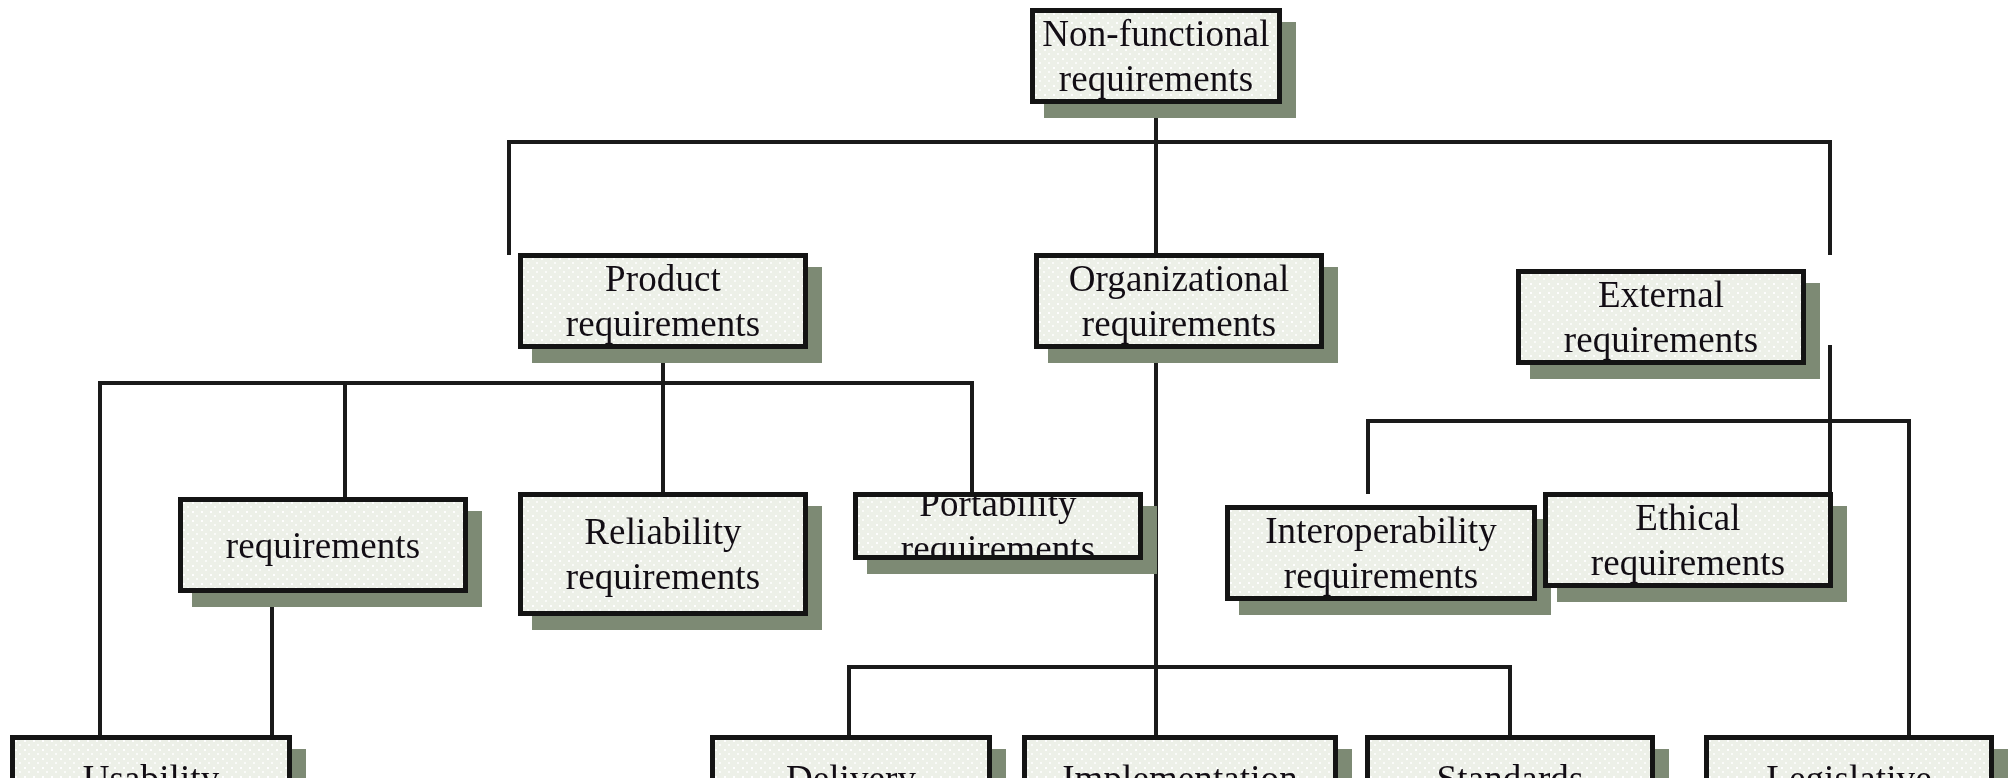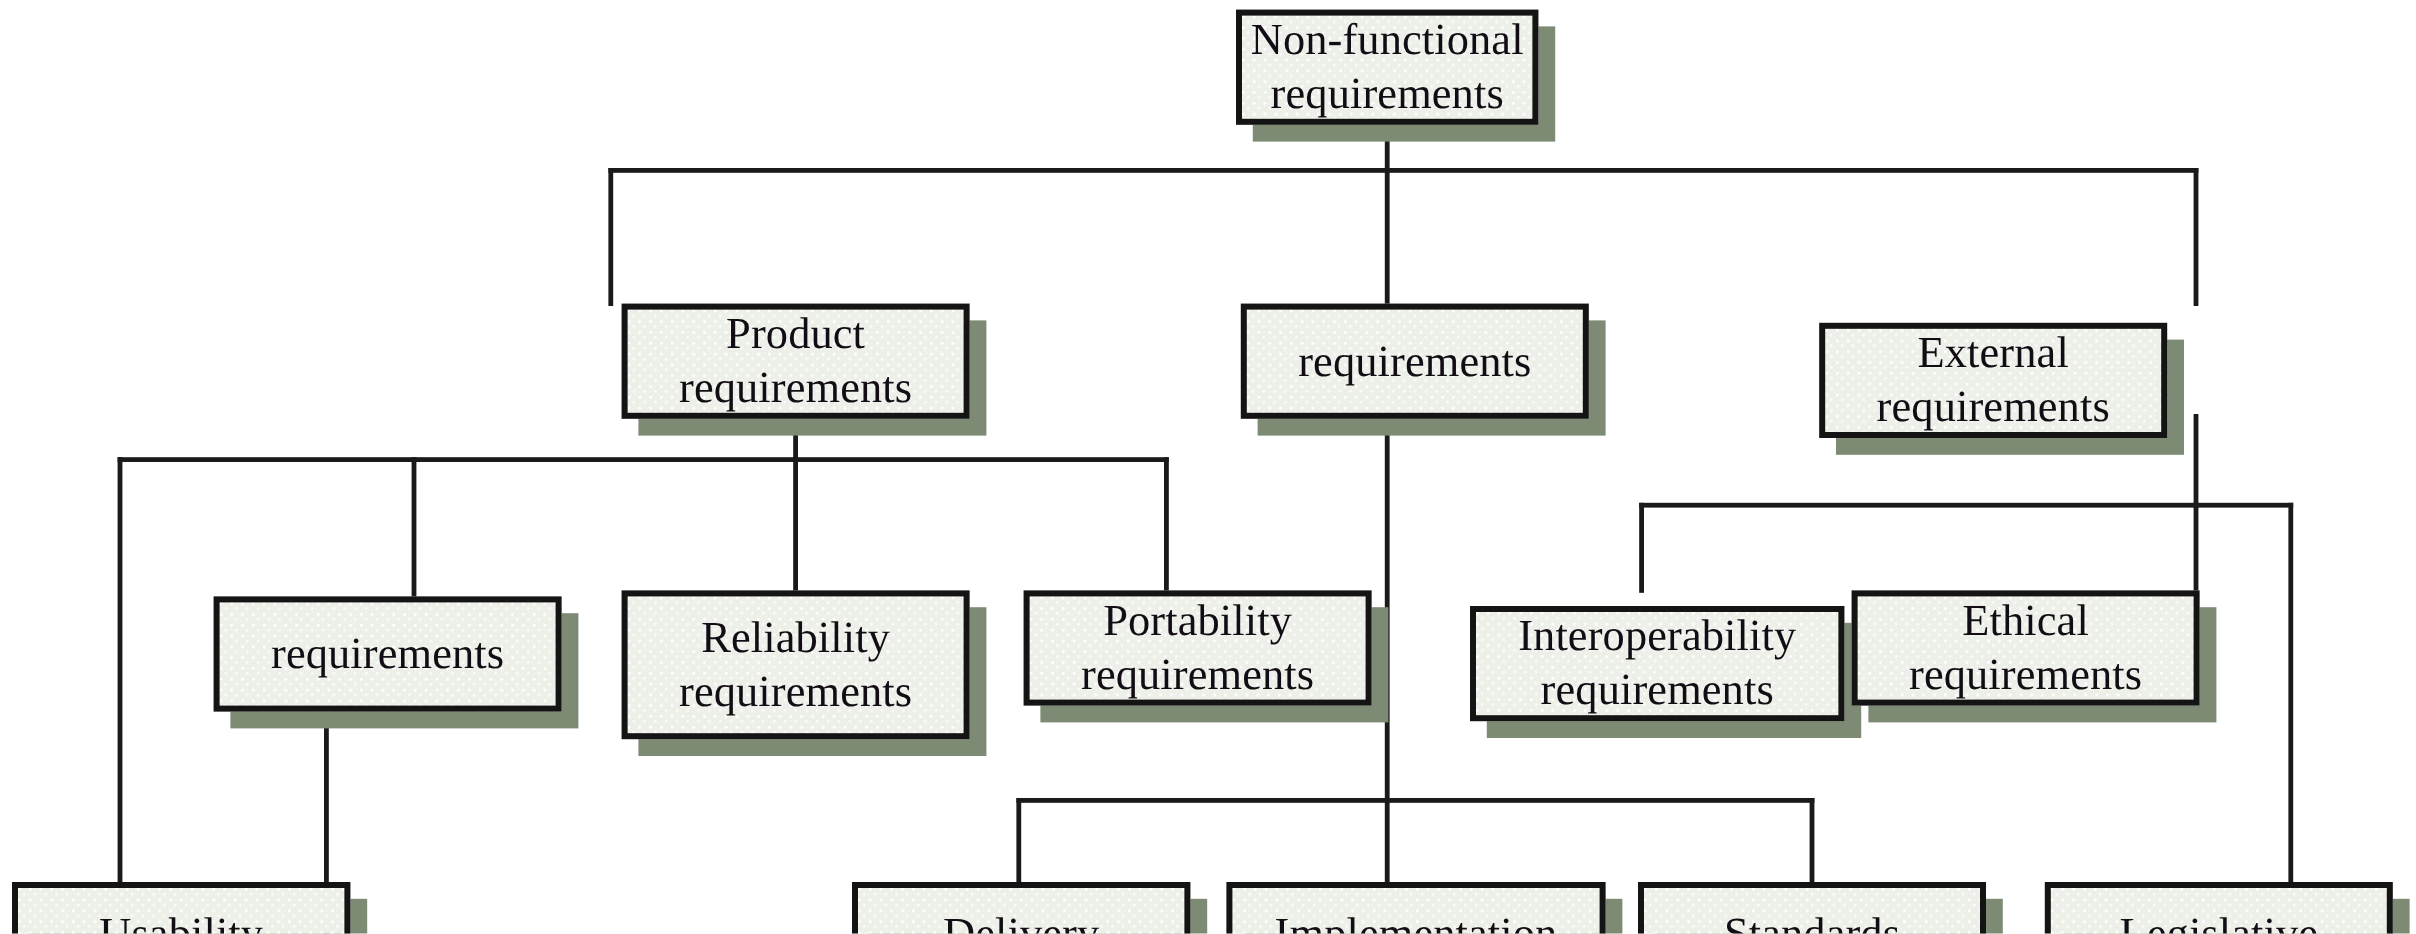--- a/index.html
+++ b/index.html
@@ -91,20 +91,21 @@
       <div class="node" style="left: 518px; top: 253px; width: 290px; height: 96px;">
         <div class="shadow"></div>
         <div class="boxface">
           <div class="lbl">Product</div>
           <div class="lbl">requirements</div>
         </div>
       </div>
       <div class="node" style="left: 1034px; top: 253px; width: 290px; height: 96px;">
         <div class="shadow"></div>
         <div class="boxface">
+          <div class="lbl">Organizational</div>
           <div class="lbl">requirements</div>
         </div>
       </div>
       <div class="node" style="left: 1516px; top: 253px; width: 290px; height: 96px; margin-top: 16px;">
         <div class="shadow"></div>
         <div class="boxface">
           <div class="lbl">External</div>
           <div class="lbl">requirements</div>
         </div>
       </div>
@@ -114,21 +115,21 @@
           <div class="lbl">requirements</div>
         </div>
       </div>
       <div class="node" style="left: 518px; top: 492px; width: 290px; height: 124px;">
         <div class="shadow"></div>
         <div class="boxface">
           <div class="lbl">Reliability</div>
           <div class="lbl">requirements</div>
         </div>
       </div>
-      <div class="node" style="left: 853px; top: 492px; width: 290px; height: 96px; padding-left: 34px;">
+      <div class="node" style="left: 853px; top: 492px; width: 290px; height: 68px; padding-left: 34px;">
         <div class="shadow"></div>
         <div class="boxface">
           <div class="lbl">Portability</div>
           <div class="lbl">requirements</div>
         </div>
       </div>
       <div class="node" style="left: 1225px; top: 492px; width: 312px; height: 96px; margin-top: 13px;">
         <div class="shadow"></div>
         <div class="boxface">
           <div class="lbl">Interoperability</div>

